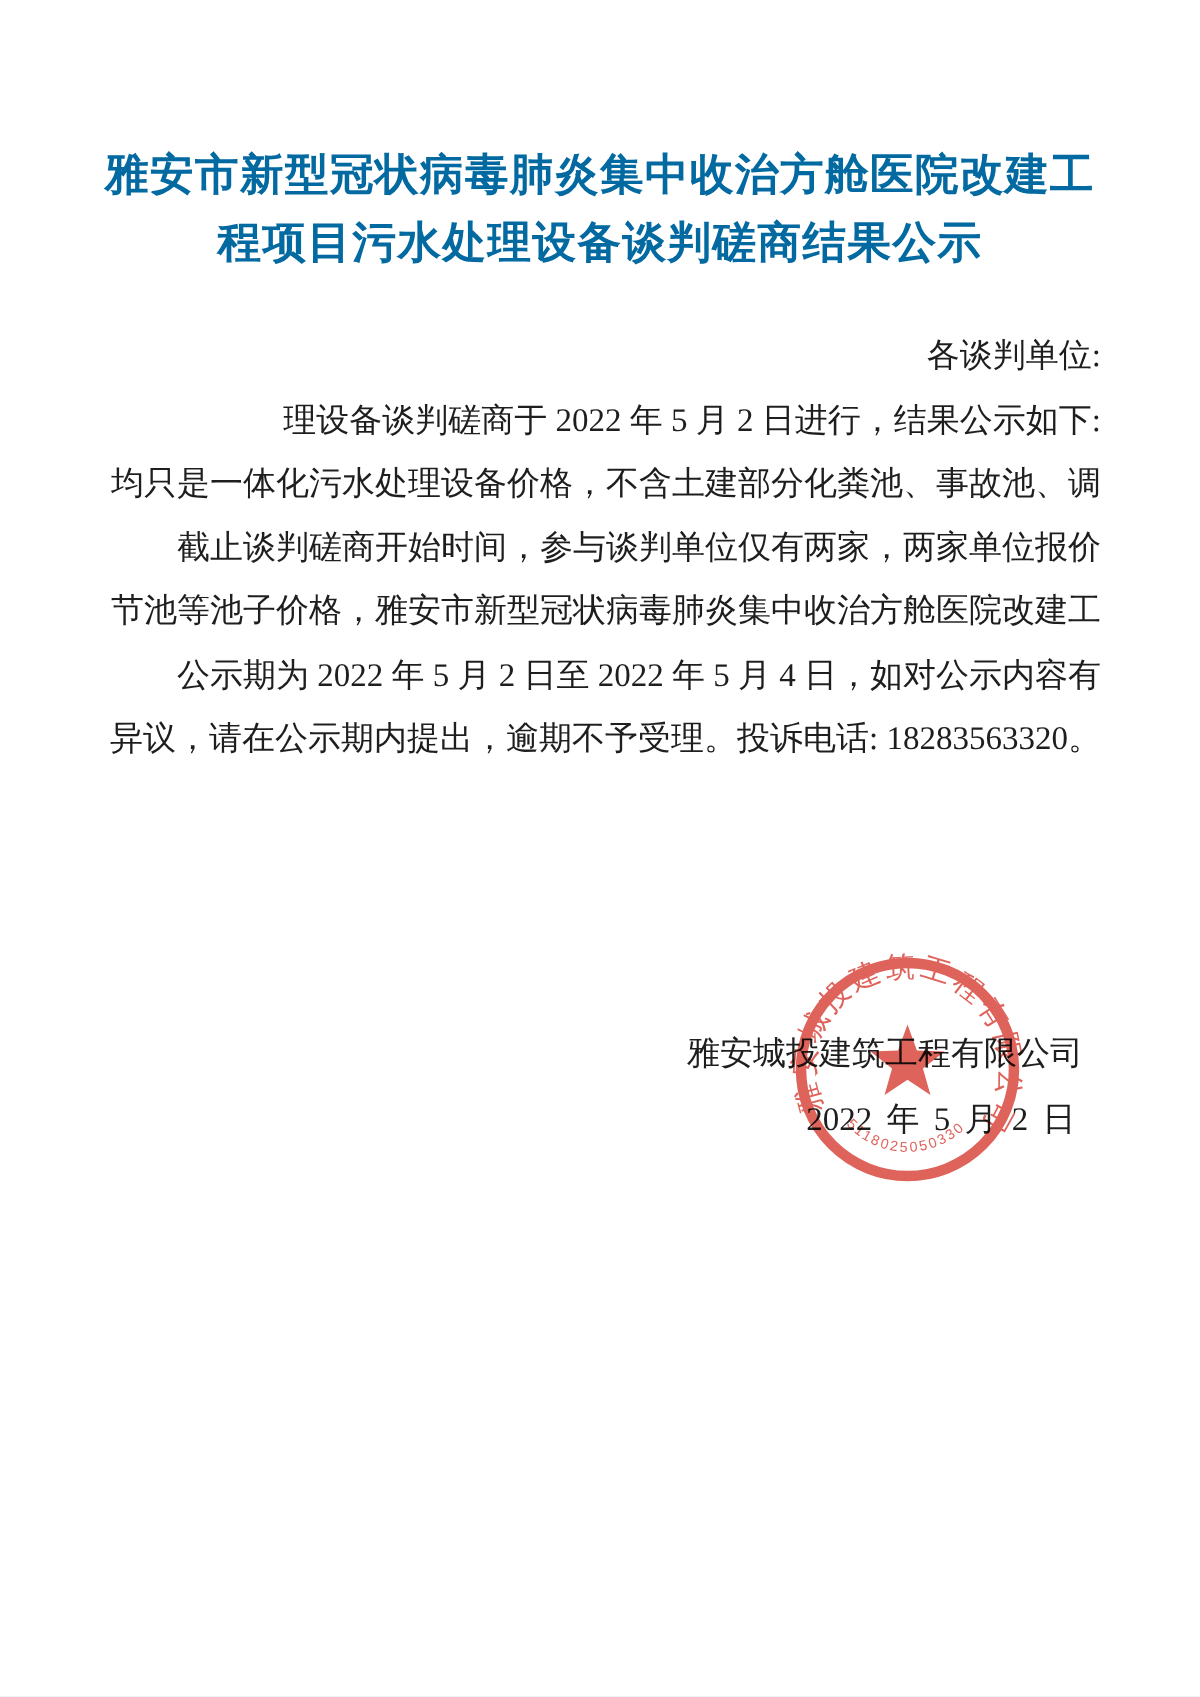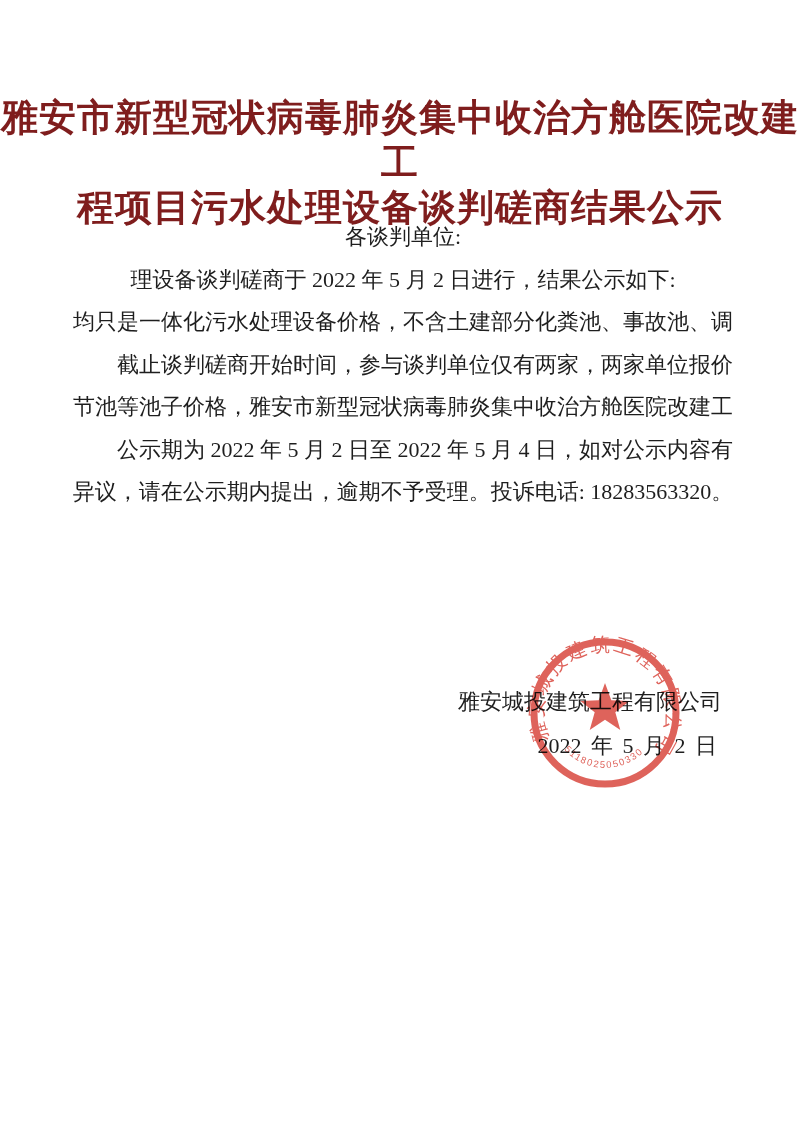--- a/index.html
+++ b/index.html
@@ -17,34 +17,34 @@
     font-family: "Liberation Serif", serif;
   }
   .doc-title {
     position: absolute;
     top: 95px;
     left: 0;
     right: 0;
     text-align: center;
     font-family: "Liberation Sans", sans-serif;
     font-weight: 700;
-    font-size: 37px;
+    font-size: 29px;
     line-height: 45px;
     letter-spacing: 1px;
-    color: #7f1d1d;
+    color: #0369a1;
   }
   .doc-body {
     position: absolute;
     top: 216px;
     left: 72px;
     width: 662px;
     font-size: 22px;
     line-height: 42.5px;
     color: #1e1e1e;
-    text-align: center;
+    text-align: right;
   }
   .line {
     white-space: nowrap;
   }
   .indent {
     text-indent: 2em;
   }
   .sig-company {
     position: absolute;
     top: 687px;

